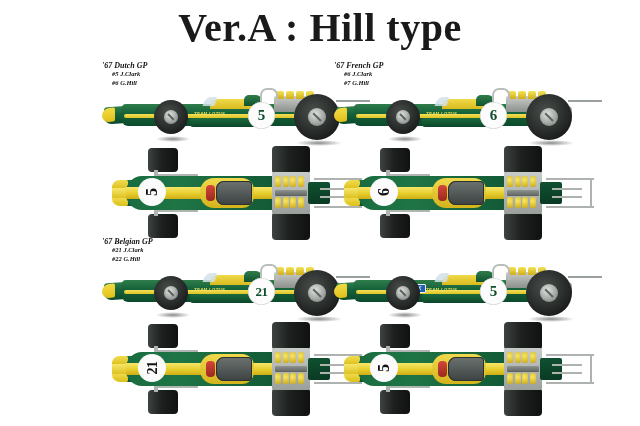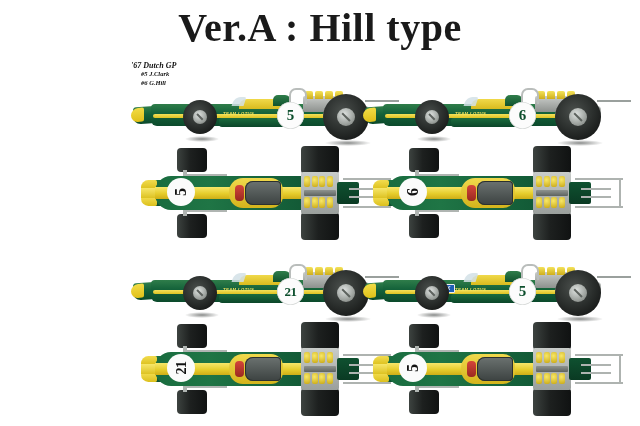--- a/index.html
+++ b/index.html
@@ -11,21 +11,21 @@
 
   
   .title{
     position:absolute;left:0;top:4px;width:640px;text-align:center;
     font-family:"Liberation Serif", serif;
     font-size:40px;font-weight:700;color:#1a1a1a;
     letter-spacing:0.5px;
   }
 
   
-  .panel{position:absolute;width:292px;height:178px;margin-left:29px;}
+  .panel{position:absolute;width:292px;height:178px;}
   .p-dutch  {left:96px; top:62px;}
   .p-french {left:328px;top:62px;}
   .p-belgian{left:96px; top:238px;}
   .p-british{left:328px;top:238px;}
 
   .caption{position:absolute;left:6px;top:0;line-height:1.05;}
   .cap-title{
     font-family:"Liberation Serif", serif;
     font-size:8px;font-weight:700;font-style:italic;color:#111;
     white-space:nowrap;
@@ -325,20 +325,25 @@
         <i style="left:6px;top:20px;width:30px;height:2px;"></i>
         <i style="left:6px;top:28px;width:30px;height:2px;"></i>
       </div>
       <div class="t-roundel">
         <span>5</span>
       </div>
     </div>
   </div>
 
   <div class="panel p-french">
+    <div class="caption">
+      <div class="cap-title">'67 French GP</div>
+      <div class="cap-driver">#6  J.Clark</div>
+      <div class="cap-driver">#7  G.Hill</div>
+    </div>
 
     <div class="sideview">
       <div class="s-shadow" style="left:58px;top:58px;width:34px;"></div>
       <div class="s-shadow" style="left:198px;top:62px;width:46px;"></div>
       <div class="s-nosecone"></div>
       <div class="s-nosetip"></div>
       <div class="s-body"></div>
       <div class="s-sidepod"></div>
       <div class="s-stripe"></div>
       <div class="s-enginebay"></div>
@@ -407,20 +412,25 @@
         <i style="left:6px;top:20px;width:30px;height:2px;"></i>
         <i style="left:6px;top:28px;width:30px;height:2px;"></i>
       </div>
       <div class="t-roundel">
         <span>6</span>
       </div>
     </div>
   </div>
 
   <div class="panel p-belgian">
+    <div class="caption">
+      <div class="cap-title">'67 Belgian GP</div>
+      <div class="cap-driver">#21  J.Clark</div>
+      <div class="cap-driver">#22  G.Hill</div>
+    </div>
 
     <div class="sideview">
       <div class="s-shadow" style="left:58px;top:58px;width:34px;"></div>
       <div class="s-shadow" style="left:198px;top:62px;width:46px;"></div>
       <div class="s-nosecone"></div>
       <div class="s-nosetip"></div>
       <div class="s-body"></div>
       <div class="s-sidepod"></div>
       <div class="s-stripe"></div>
       <div class="s-enginebay"></div>

